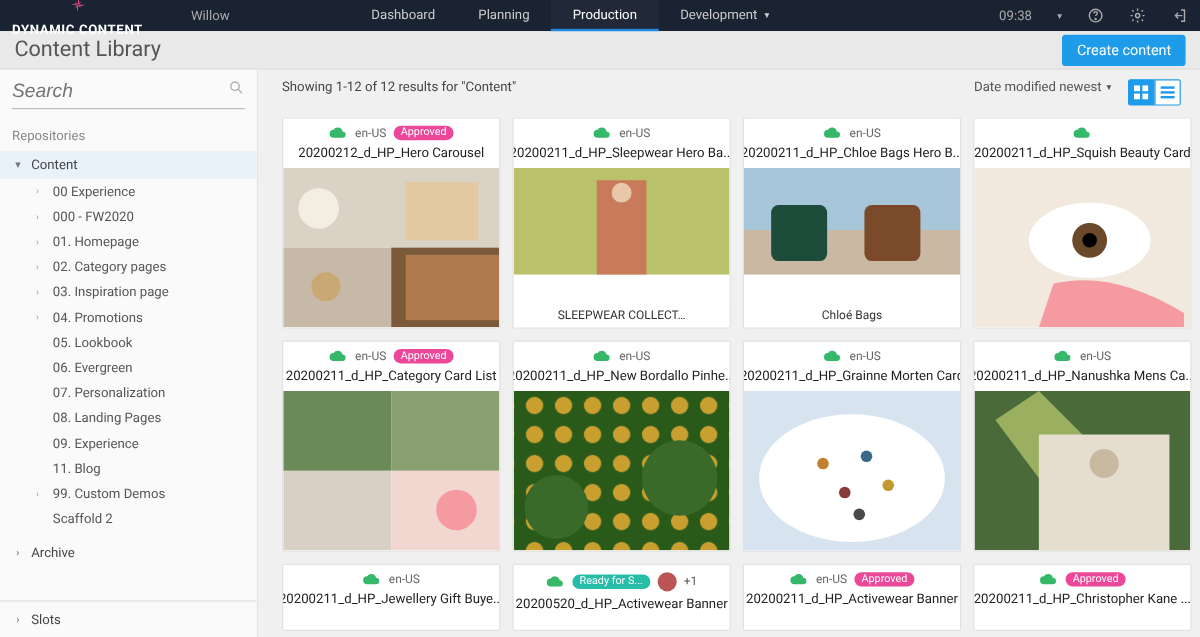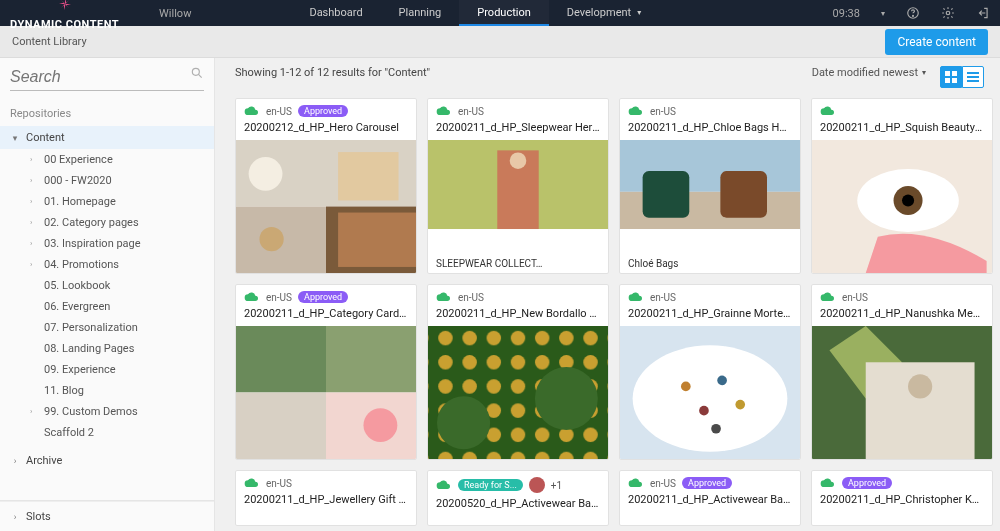--- a/index.html
+++ b/index.html
@@ -13,21 +13,21 @@
   .topbar .hub { margin-left: 40px; color: #aaa; }
   .topbar .navtabs { display: flex; margin-left: 100px; gap: 0; height: 100%; }
   .topbar .navtab { padding: 0 18px; display: flex; align-items: center; cursor: pointer; color: #ccc; border-bottom: 2px solid transparent; }
   .topbar .navtab.active { color: #fff; border-bottom: 2px solid #1e88e5; background: rgba(255,255,255,0.03); }
   .topbar .navtab .caret { margin-left: 6px; font-size: 8px; }
   .topbar .right { margin-left: auto; display: flex; align-items: center; gap: 21px; color: #aaa; }
   .topbar .ico { width: 14px; height: 14px; cursor: pointer; }
 
   
   .subheader { height: 32px; background: #e9e9e9; display: flex; align-items: center; padding: 0 12px; border-bottom: 1px solid #dcdcdc; }
-  .subheader .title { font-size: 11px; color: #555; font-weight: 400; }
+  .subheader .title { font-size: 18px; color: #555; font-weight: 400; }
   .subheader .cta { margin-left: auto; background: #1e9be9; color: #fff; border-radius: 3px; padding: 6px 12px; font-size: 12px; cursor: pointer; }
 
   
   .main { display: flex; height: calc(531px - 26px - 32px); }
 
   
   .sidebar { width: 215px; background: #fafafa; border-right: 1px solid #e5e5e5; display: flex; flex-direction: column; overflow-y: auto; }
   .search-row { padding: 6px 10px; }
   .search { width: 100%; border: none; border-bottom: 1px solid #bbb; font-style: italic; font-size: 16px; padding: 4px 18px 4px 0; background: transparent; color: #888; }
   .search-wrap { position: relative; }
@@ -48,25 +48,25 @@
   .content-toolbar { display: flex; align-items: flex-start; padding: 8px 16px 8px 20px; background:#f0f0f0; }
   .results-text { font-size: 11px; color: #444; }
   .sort { margin-left: auto; font-size: 11px; color: #555; display:flex; align-items:center; gap:4px; cursor:pointer; }
   .viewtoggle { margin-left: 14px; display: flex; }
   .viewbtn { width: 22px; height: 22px; display:flex; align-items:center; justify-content:center; border:1px solid #1e9be9; cursor:pointer; }
   .viewbtn.grid { background:#1e9be9; color:#fff; border-radius:2px 0 0 2px; }
   .viewbtn.list { background:#fff; color:#1e9be9; border-radius:0 2px 2px 0; }
 
   .grid-scroll { flex:1; overflow-y: auto; padding: 2px 6px 6px 20px; }
   .cards { display: grid; grid-template-columns: repeat(4, 182px); gap: 10px; }
-  .card { background:#fff; border:1px solid #e1e1e1; border-radius:2px; height: 176px; display:flex; flex-direction:column; overflow:hidden; cursor:pointer; }
+  .card { background:#fff; border:1px solid #e1e1e1; border-radius:2px; height: 176px; display:flex; flex-direction:column; overflow:hidden; cursor:pointer;align-items:center; }
   .card .meta { padding: 6px 8px 2px; display:flex; align-items:center; gap:6px; font-size:10px; color:#666; }
   .card .cloudbadge { width:16px; height:12px; }
   .card .pill { font-size:9px; padding:1px 6px; border-radius:8px; color:#fff; }
-  .pill.approved { background:#8b5cf6; }
+  .pill.approved { background:#ec4899; }
   .pill.ready { background:#27bda8; }
   .card .title { padding: 2px 8px 6px; font-size:11px; color:#222; white-space:nowrap; overflow:hidden; text-overflow:ellipsis; }
   .card .thumb { flex:1; position:relative; overflow:hidden; display:flex; align-items:center; justify-content:center; }
   .card .caption { padding:4px 8px; font-size:10px; color:#333; white-space:nowrap; overflow:hidden; text-overflow:ellipsis; }
   .avatar { width:16px; height:16px; border-radius:50%; background:#b55; display:inline-block; }
   .plusmore { font-size:10px; color:#555; }
 
   .card.short { height: 56px; }
 
   

